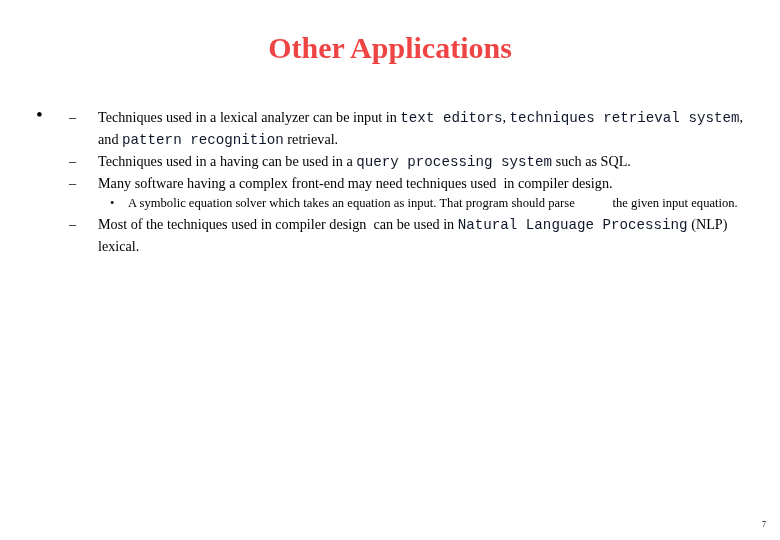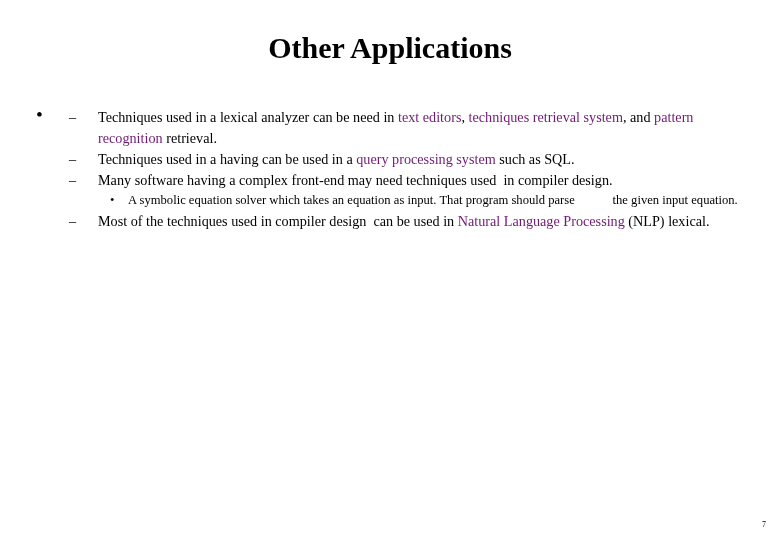--- a/index.html
+++ b/index.html
@@ -27,21 +27,21 @@
   .slide-title {
     position: absolute;
     left: 0;
     top: 30px;
     width: 780px;
     text-align: center;
     font-size: 30px;
     font-weight: bold;
     letter-spacing: 0px;
     line-height: 36px;
-    color: #000000;
+    color: #ef4444;
   }
 
   
   .body-area {
     position: absolute;
     left: 0;
     top: 100px;
     width: 780px;
   }
 
@@ -87,21 +87,21 @@
     line-height: 19.5px;
   }
   .lvl3 .marker {
     position: absolute;
     left: 110px;
     top: 0;
     font-size: 12.6px;
     line-height: 19.5px;
   }
 
-  .hl { color: #701a75; }
+  .hl { color: #0f172a; font-family: Liberation Mono, monospace; }
   .gap { white-space: pre; text-align: right; }
 
   .spacer-3 { height: 3px; }
 
   
   .page-number {
     position: absolute;
     right: 14px;
     bottom: 10px;
     font-size: 8px;
@@ -120,21 +120,21 @@
   <div class="body-area">
 
     <div class="lvl1">
       <span class="marker">•</span>
     </div>
 
     <div class="spacer-3"></div>
 
     <div class="lvl2">
       <span class="marker">–</span>
-      <span>Techniques used in a lexical analyzer can be need in </span><span class="hl">text editors</span><span>, </span><span class="hl">techniques retrieval system</span><span>, and </span><span class="hl">pattern recognition</span><span> retrieval.</span>
+      <span>Techniques used in a lexical analyzer can be input in </span><span class="hl">text editors</span><span>, </span><span class="hl">techniques retrieval system</span><span>, and </span><span class="hl">pattern recognition</span><span> retrieval.</span>
     </div>
 
     <div class="lvl2">
       <span class="marker">–</span>
       <span>Techniques used in a having can be used in a </span><span class="hl">query processing system</span><span> such as SQL.</span>
     </div>
 
     <div class="lvl2">
       <span class="marker">–</span>
       <span class="gap">Many software having a complex front-end may need techniques used  in compiler design.</span>

